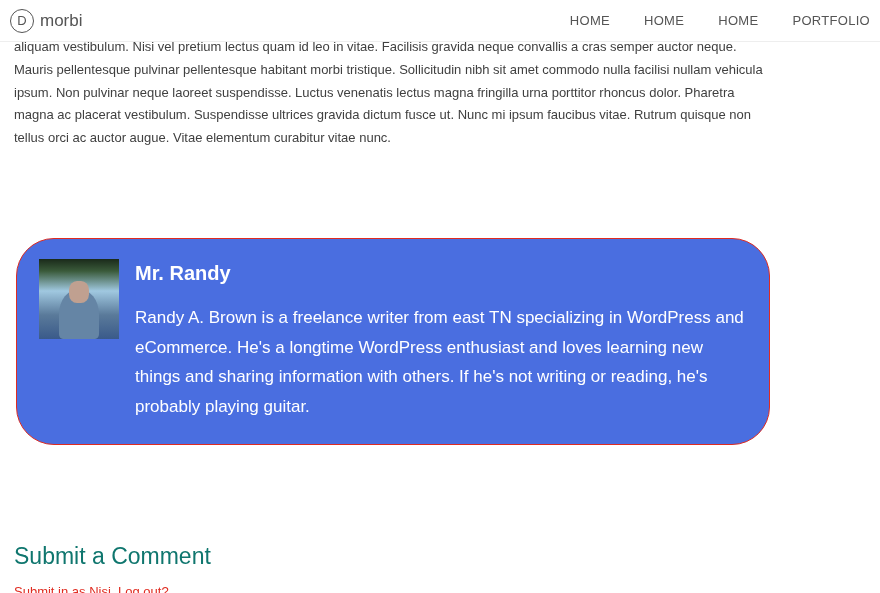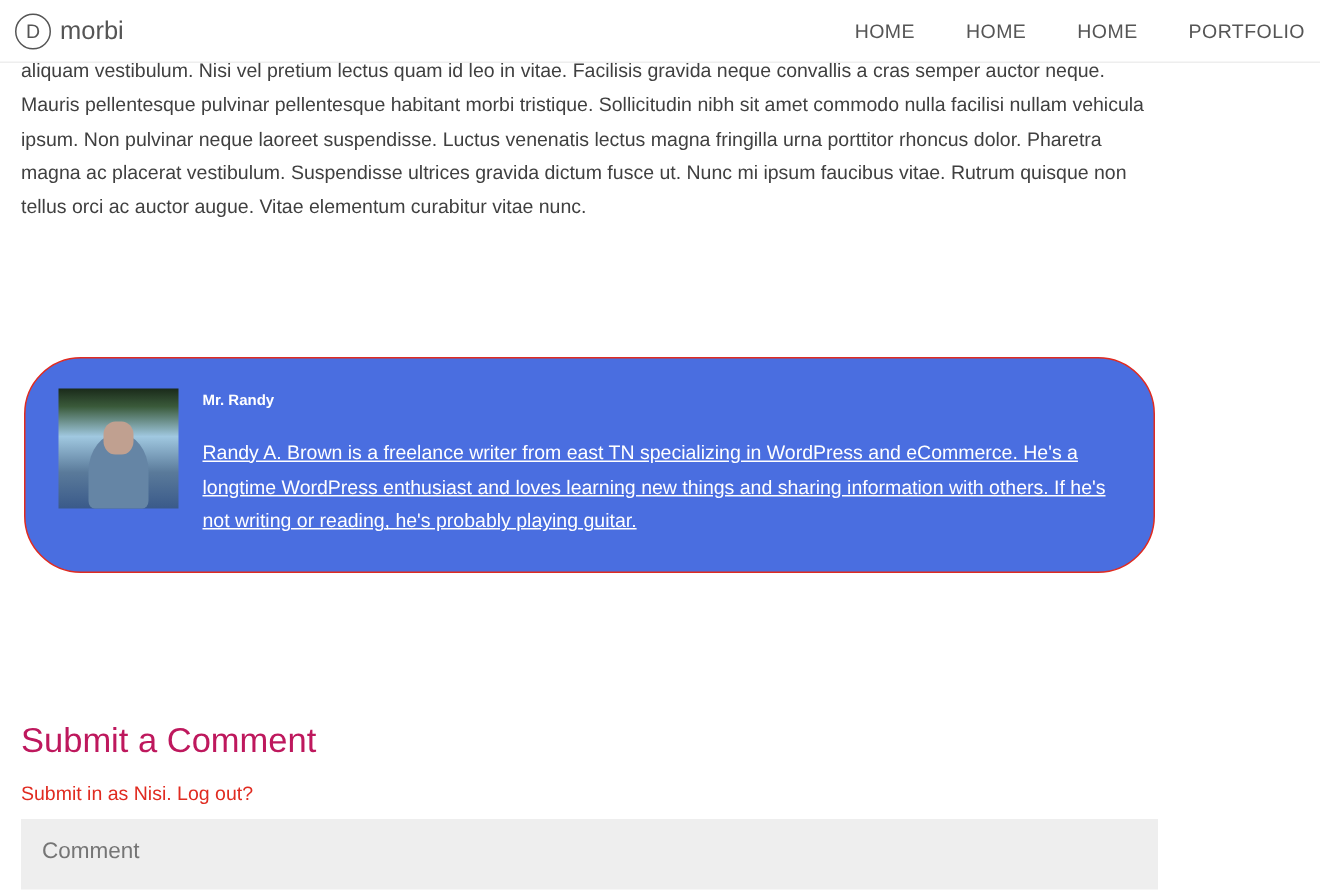--- a/index.html
+++ b/index.html
@@ -13,25 +13,25 @@
     .nav a { color: #555; text-decoration: none; font-size: 13px; font-weight: 500; letter-spacing: 0.3px; padding-left: 12px; }
     
     .content { padding: 0 14px 0 14px; }
     .article-text { font-size: 13px; line-height: 1.75; color: #404040; margin-top: -6px; max-width: 758px; }
     
     .author-box { background: #4a6ee0; border: 1px solid #e02b20; border-radius: 38px; padding: 20px 22px 22px 22px; margin: 88px 0 0 2px; max-width: 754px; display: flex; gap: 16px; }
     .author-avatar { width: 80px; height: 80px; flex-shrink: 0; background: linear-gradient(180deg, #1a2a1a 0%, #3a5a3a 15%, #a0c8e0 40%, #5a7a9a 70%, #3a5a8a 100%); position: relative; }
     .author-avatar::after { content: ''; position: absolute; left: 20px; top: 30px; width: 40px; height: 50px; background: #6585a5; border-radius: 50% 50% 10% 10%; }
     .author-avatar::before { content: ''; position: absolute; left: 30px; top: 22px; width: 20px; height: 22px; background: #c0a090; border-radius: 40%; z-index:1; }
     .author-info { color: #fff; }
-    .author-name { font-size: 10px; font-weight: 700; margin-bottom: 18px; margin-top: 3px; }
-    .author-bio { font-size: 13px; line-height: 1.75; text-decoration: underline; }
+    .author-name { font-size: 20px; font-weight: 700; margin-bottom: 18px; margin-top: 3px; }
+    .author-bio { font-size: 17px; line-height: 1.75; }
     
     .comment-section { margin-top: 98px; max-width: 758px; }
-    .comment-title { font-size: 23px; font-weight: 500; color: #be185d; margin-bottom: 14px; }
+    .comment-title { font-size: 23px; font-weight: 500; color: #0f766e; margin-bottom: 14px; }
     .login-info { font-size: 13px; margin-bottom: 10px; }
     .login-info a { color: #e02b20; text-decoration: none; }
     .login-info span.dot { color: #e02b20; }
     .comment-box { width: 100%; background: #eee; border: none; padding: 13px 14px; font-size: 15px; color: #999; resize: none; font-family: inherit; }
   </style>
 </head>
 <body>
 
 <header class="header">
   <div class="logo-wrap">

